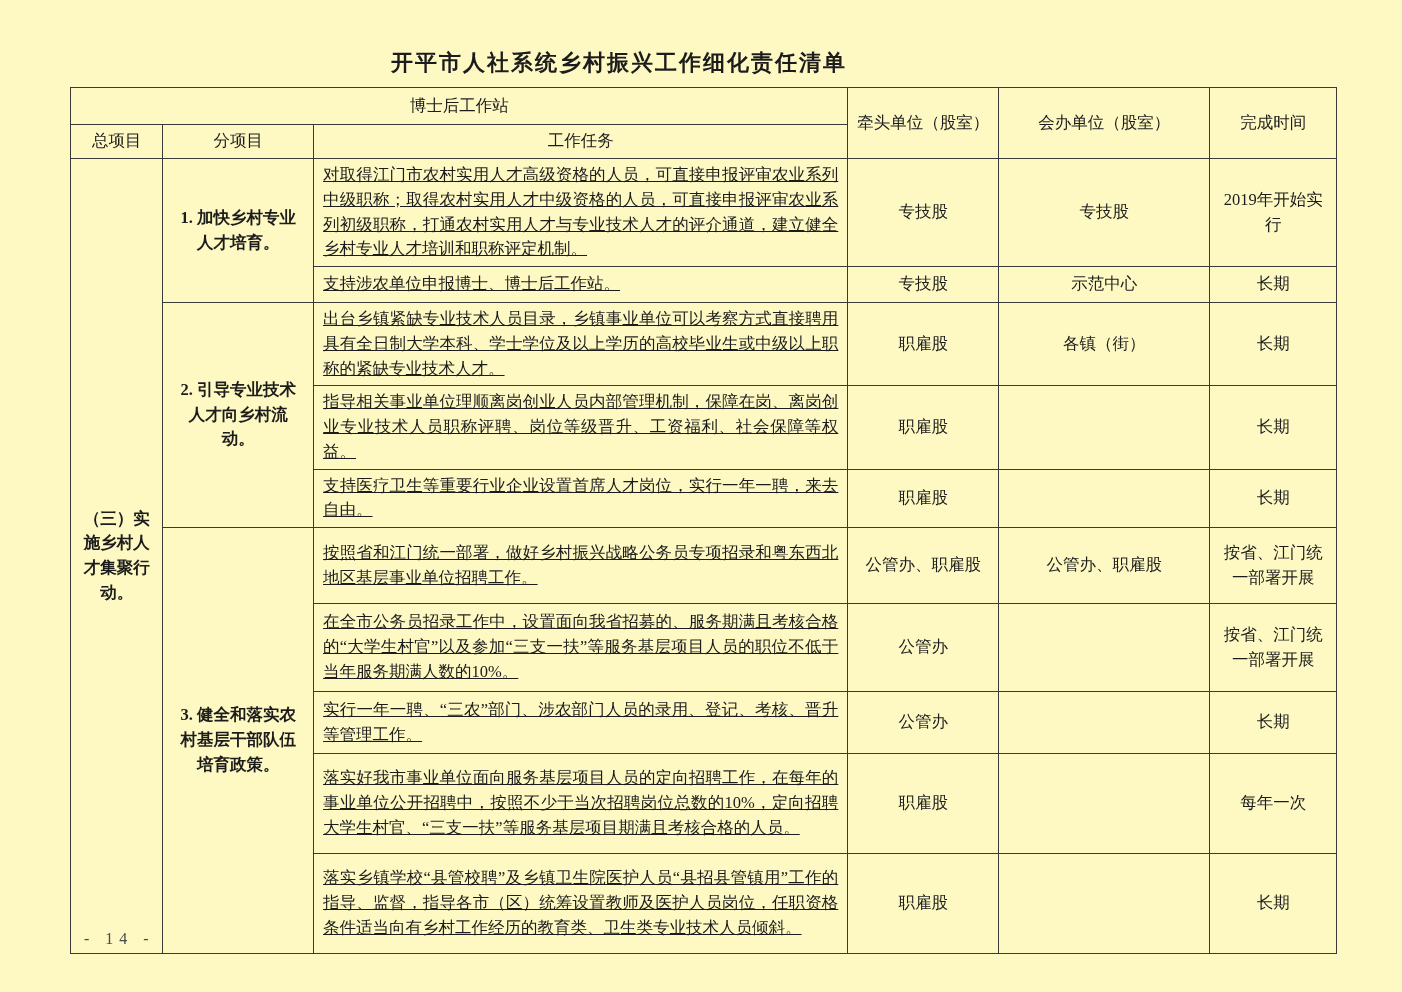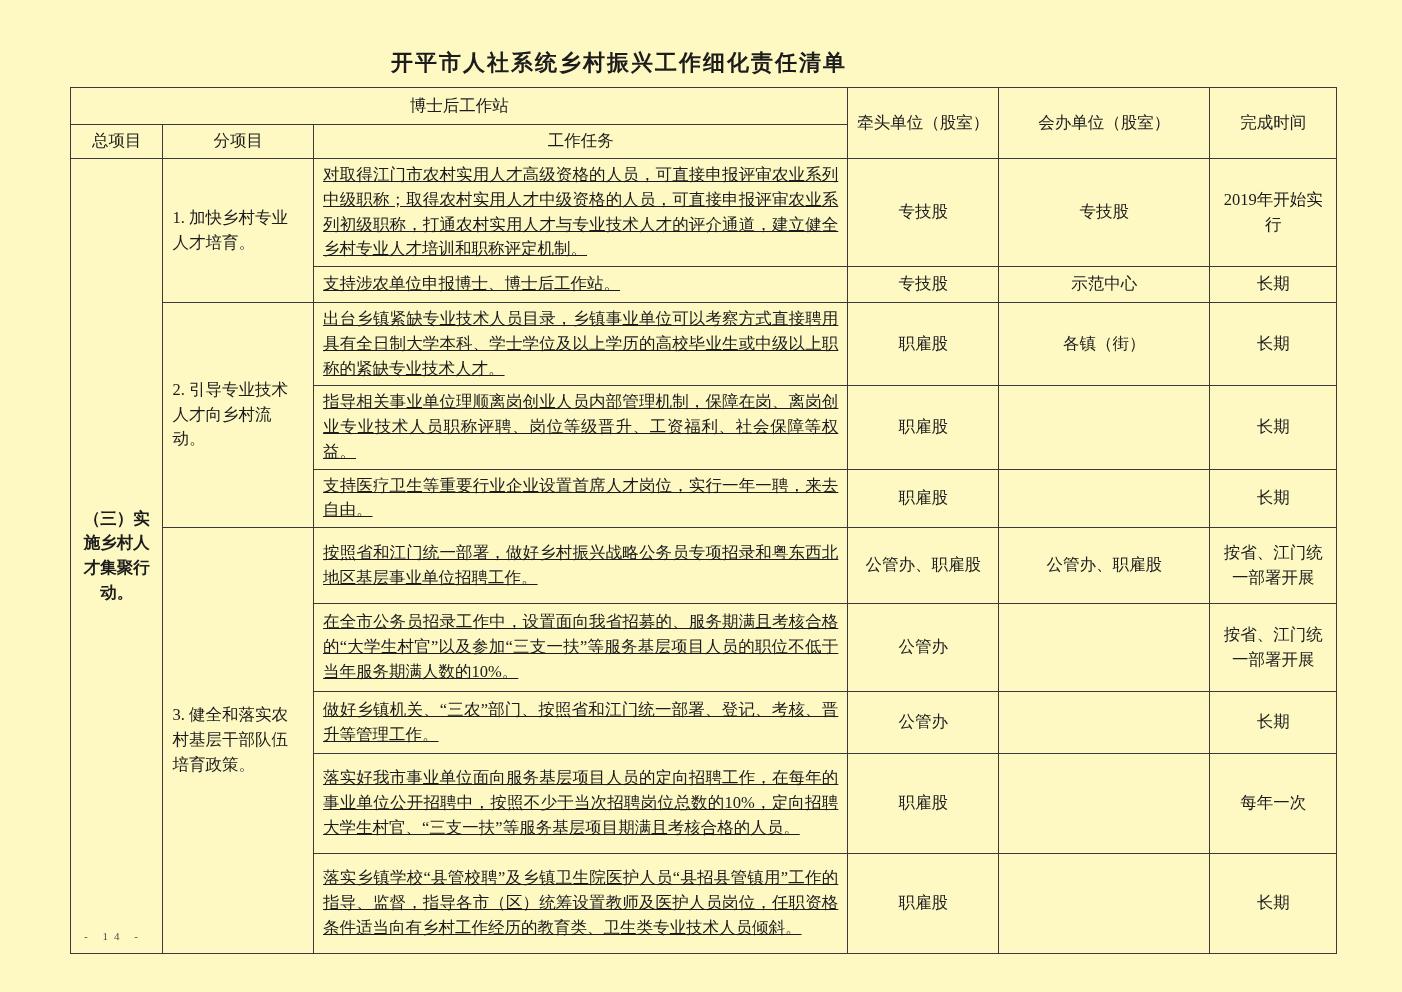--- a/index.html
+++ b/index.html
@@ -58,22 +58,22 @@
   col.c-co    { width: 16.7%; }
   col.c-time  { width: 10%; }
 
   td.cell-total {
     text-align: center;
     font-weight: 700;
     padding: 6px 10px;
     border-radius: 20px;
   }
   td.cell-sub {
-    text-align: left;
-    font-weight: 400;
+    text-align: center;
+    font-weight: 700;
     padding: 6px 8px;
   }
   td.cell-task {
     text-align: justify;
     padding: 6px 10px;
     text-decoration: underline;
   }
   td.cell-lead, td.cell-co, td.cell-time {
     text-align: center;
   }
@@ -87,21 +87,21 @@
   tr.r6  { height: 76px; }
   tr.r7  { height: 88px; }
   tr.r8  { height: 62px; }
   tr.r9  { height: 100px; }
   tr.r10 { height: 100px; }
 
   .page-number {
     position: absolute;
     left: 84px;
     top: 930px;
-    font-size: 11px;
+    font-size: 16px;
     color: #4a4a4a;
     letter-spacing: 6px;
   }
 </style>
 </head>
 <body>
 
 <div class="page">
 
   <div class="doc-title">开平市人社系统乡村振兴工作细化责任清单</div>
@@ -170,21 +170,21 @@
           <td class="cell-co">公管办、职雇股</td>
           <td class="cell-time">按省、江门统一部署开展</td>
         </tr>
         <tr class="r7">
           <td class="cell-task">在全市公务员招录工作中，设置面向我省招募的、服务期满且考核合格的“大学生村官”以及参加“三支一扶”等服务基层项目人员的职位不低于当年服务期满人数的10%。</td>
           <td class="cell-lead">公管办</td>
           <td class="cell-co"></td>
           <td class="cell-time">按省、江门统一部署开展</td>
         </tr>
         <tr class="r8">
-          <td class="cell-task">做好乡镇机关、“三农”部门、按照省和江门统一部署、登记、考核、晋升等管理工作。</td>
+          <td class="cell-task">实行一年一聘、“三农”部门、涉农部门人员的录用、登记、考核、晋升等管理工作。</td>
           <td class="cell-lead">公管办</td>
           <td class="cell-co"></td>
           <td class="cell-time">长期</td>
         </tr>
         <tr class="r9">
           <td class="cell-task">落实好我市事业单位面向服务基层项目人员的定向招聘工作，在每年的事业单位公开招聘中，按照不少于当次招聘岗位总数的10%，定向招聘大学生村官、“三支一扶”等服务基层项目期满且考核合格的人员。</td>
           <td class="cell-lead">职雇股</td>
           <td class="cell-co"></td>
           <td class="cell-time">每年一次</td>
         </tr>

